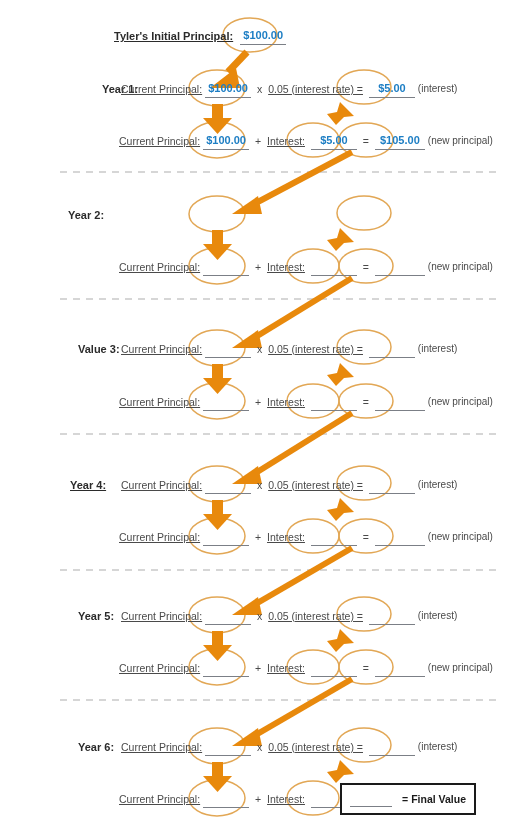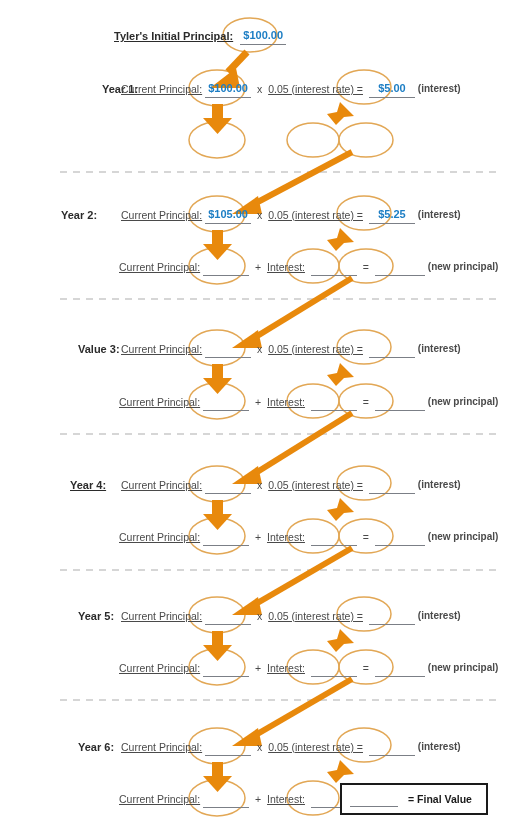--- a/index.html
+++ b/index.html
@@ -15,21 +15,21 @@
 
   .svg-layer{position:absolute;left:0;top:0;width:530px;height:823px;pointer-events:none;}
 
   
   .row{position:absolute;height:18px;line-height:18px;white-space:nowrap;font-size:10.5px;color:#4a4a4a;}
   .yearlabel{position:absolute;font-size:11px;font-weight:bold;color:#2b2b2b;line-height:18px;white-space:nowrap;}
   .title-row{position:absolute;font-size:11px;font-weight:bold;color:#2b2b2b;line-height:18px;white-space:nowrap;}
 
   .lbl{display:inline-block;vertical-align:top;text-decoration:underline;}
   .op{display:inline-block;vertical-align:top;padding:0 3px;font-size:10.5px;color:#4a4a4a;}
-  .tail{display:inline-block;vertical-align:top;font-size:10px;color:#4a4a4a;font-weight:bold;}
+  .tail{display:inline-block;vertical-align:top;font-size:10px;color:#4a4a4a;}
 
   
   .slot{
     display:inline-block;vertical-align:top;position:relative;
     width:46px;height:18px;line-height:17px;
     text-align:center;
     border-bottom:1.4px solid #7b7f86;
     box-sizing:border-box;
     font-size:11px;font-weight:bold;
     color:#1d7ec4;
@@ -201,30 +201,32 @@
 
   <div class="yearlabel" style="left:78px;top:80px;margin-left:24px;">Year 1:</div>
   <div class="row" style="left:121px;top:80px;">
     <span class="lbl">Current Principal:</span>
     <span class="slot">$100.00</span>
     <span class="op">x</span>
     <span class="lbl">0.05 (interest rate) =</span>
     <span class="slot" style="margin-left:3px;">$5.00</span>
     <span class="tail">(interest)</span>
   </div>
-
-  <div class="yearlabel" style="left:61px;top:206px;">Year 2:</div>
-  <div class="row" style="left:121px;top:206px;">
-    <span class="lbl">Current Principal:</span>
-    <span class="slot">$105.00</span>
-    <span class="op">x</span>
-    <span class="lbl">0.05 (interest rate) =</span>
-    <span class="slot" style="margin-left:3px;">$5.25</span>
-    <span class="tail">(interest)</span>
-  </div>
+  <div class="row" style="left:119px;top:132px;">
+    <span class="lbl">Current Principal:</span>
+    <span class="slot">$100.00</span>
+    <span class="op">+</span>
+    <span class="lbl">Interest:</span>
+    <span class="slot" style="margin-left:3px;">$5.00</span>
+    <span class="op">=</span>
+    <span class="slot wide">$105.00</span>
+    <span class="tail">(new principal)</span>
+  </div>
+
+  <div class="yearlabel" style="left:68px;top:206px;">Year 2:</div>
   <div class="row" style="left:119px;top:258px;">
     <span class="lbl">Current Principal:</span>
     <span class="slot"></span>
     <span class="op">+</span>
     <span class="lbl">Interest:</span>
     <span class="slot" style="margin-left:3px;"></span>
     <span class="op">=</span>
     <span class="slot wide"></span>
     <span class="tail">(new principal)</span>
   </div>
@@ -300,18 +302,18 @@
   </div>
   <div class="row" style="left:119px;top:790px;">
     <span class="lbl">Current Principal:</span>
     <span class="slot"></span>
     <span class="op">+</span>
     <span class="lbl">Interest:</span>
     <span class="slot" style="margin-left:3px;"></span>
     <span class="op">=</span>
   </div>
 
-  <div class="finalbox" style="left:340px;top:783px;width:148px;height:32px;">
+  <div class="finalbox" style="left:340px;top:783px;width:136px;height:32px;">
     <span class="fslot"></span>
     <span class="ftxt">= Final Value</span>
   </div>
 
 </div>
 
 </body></html>

